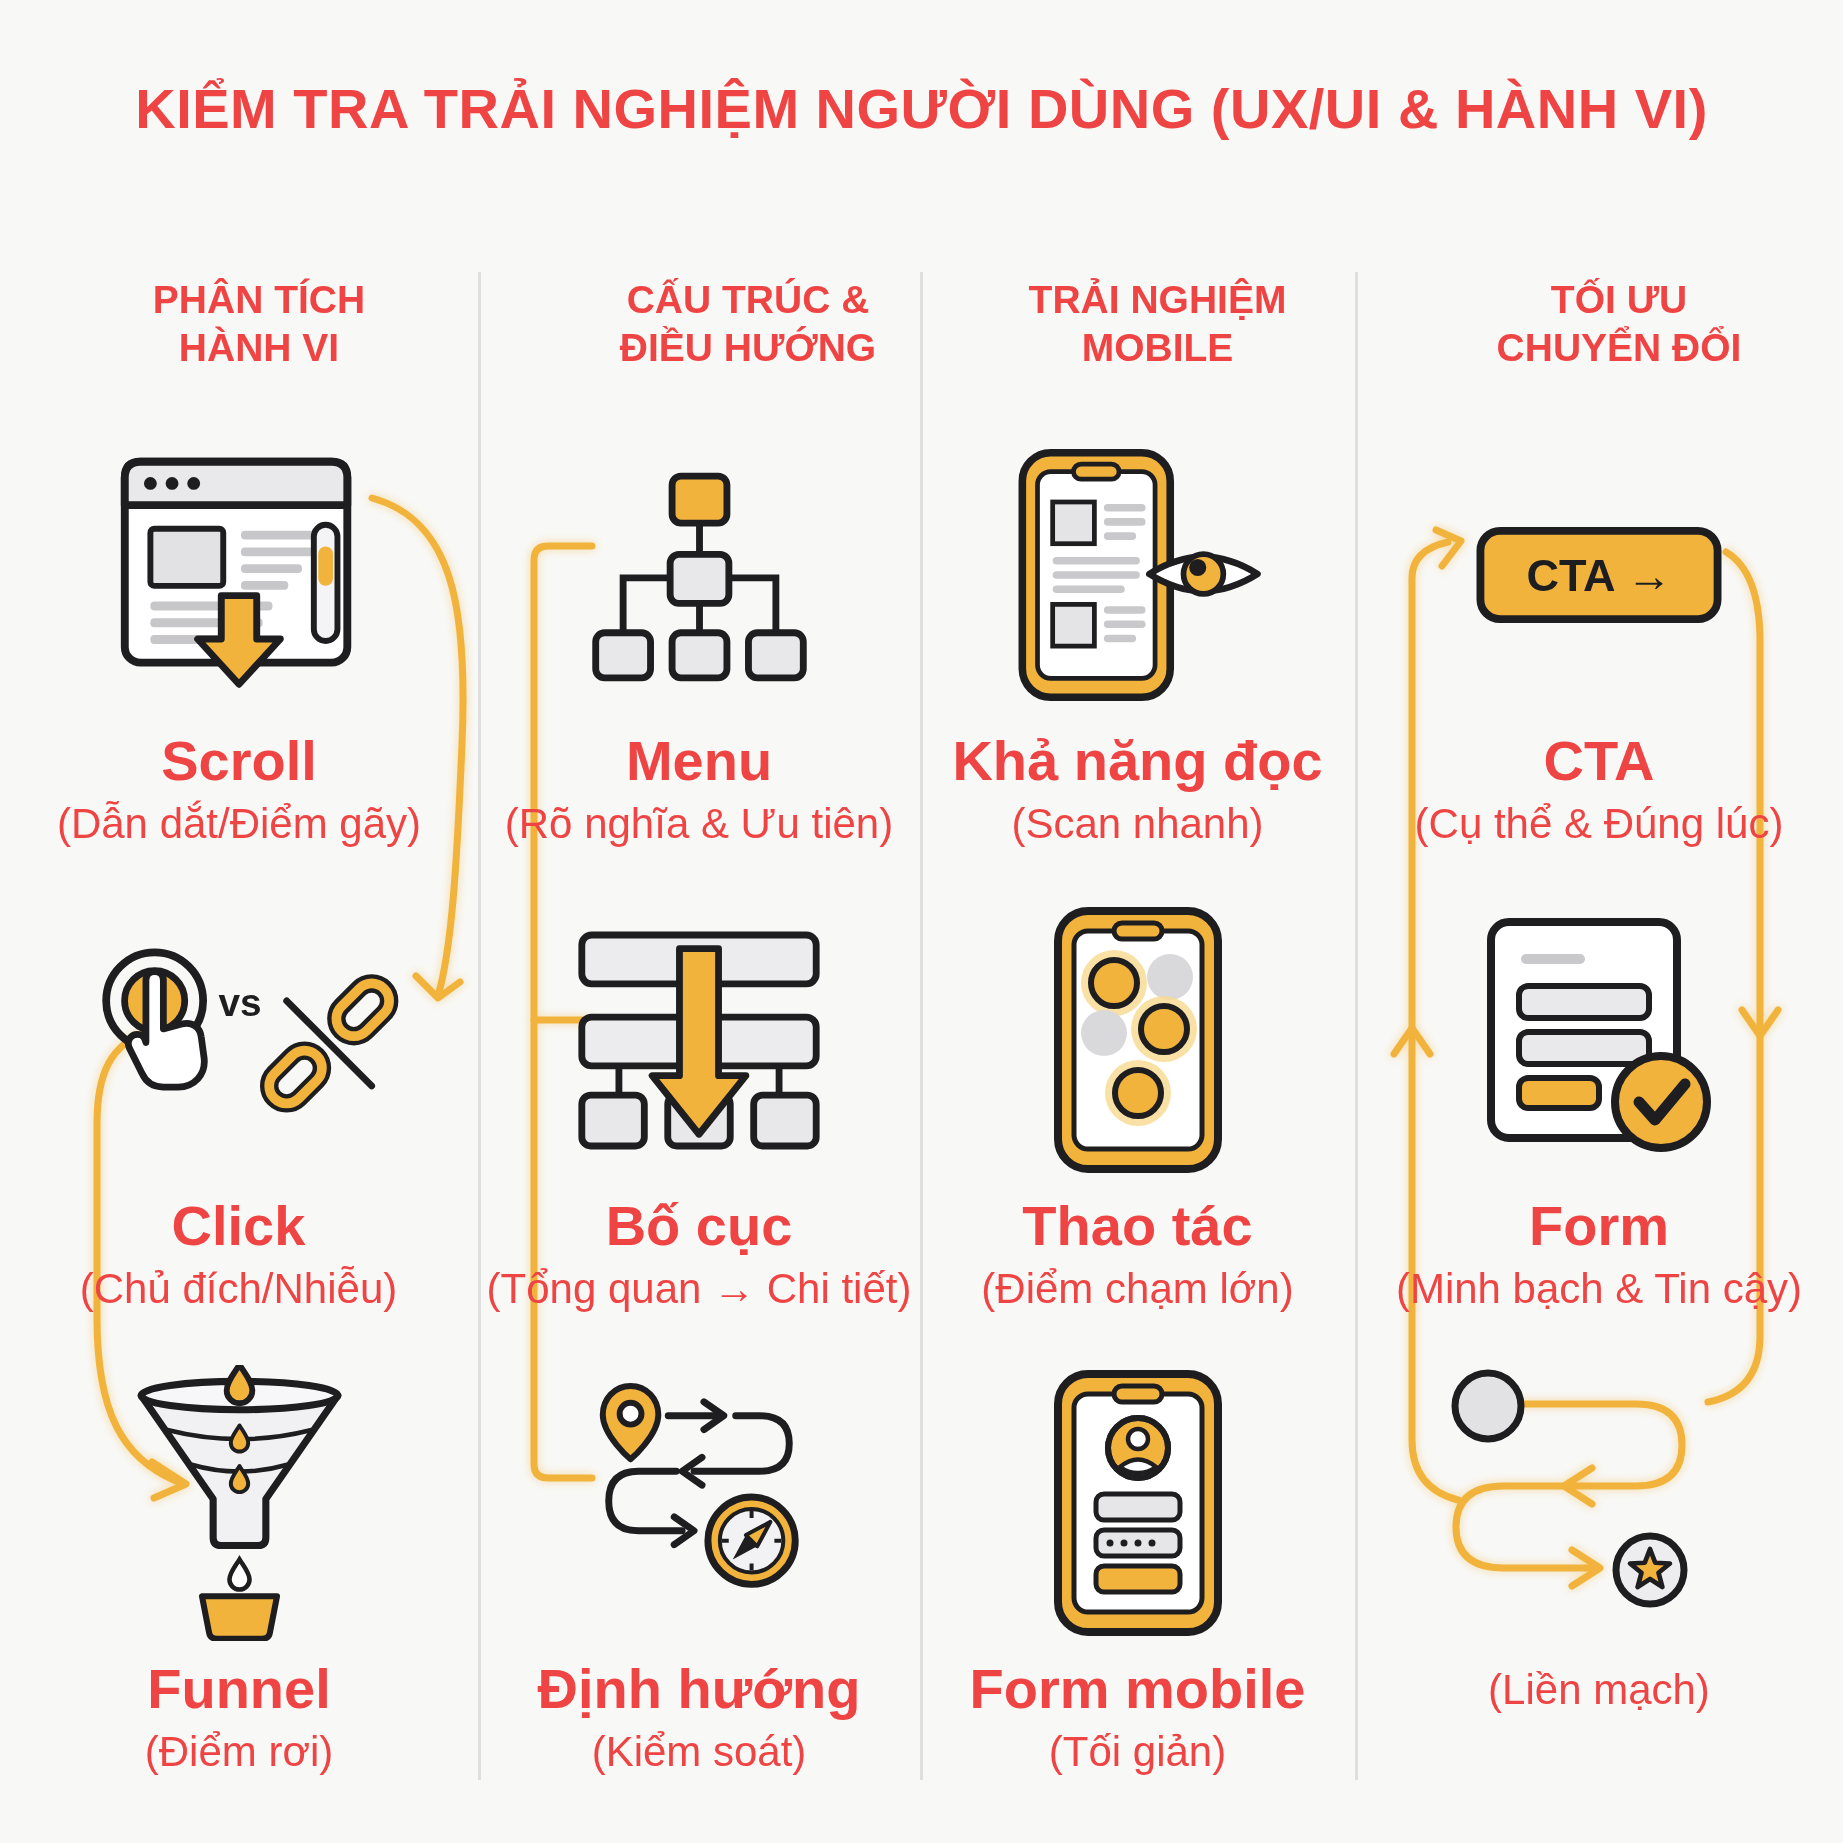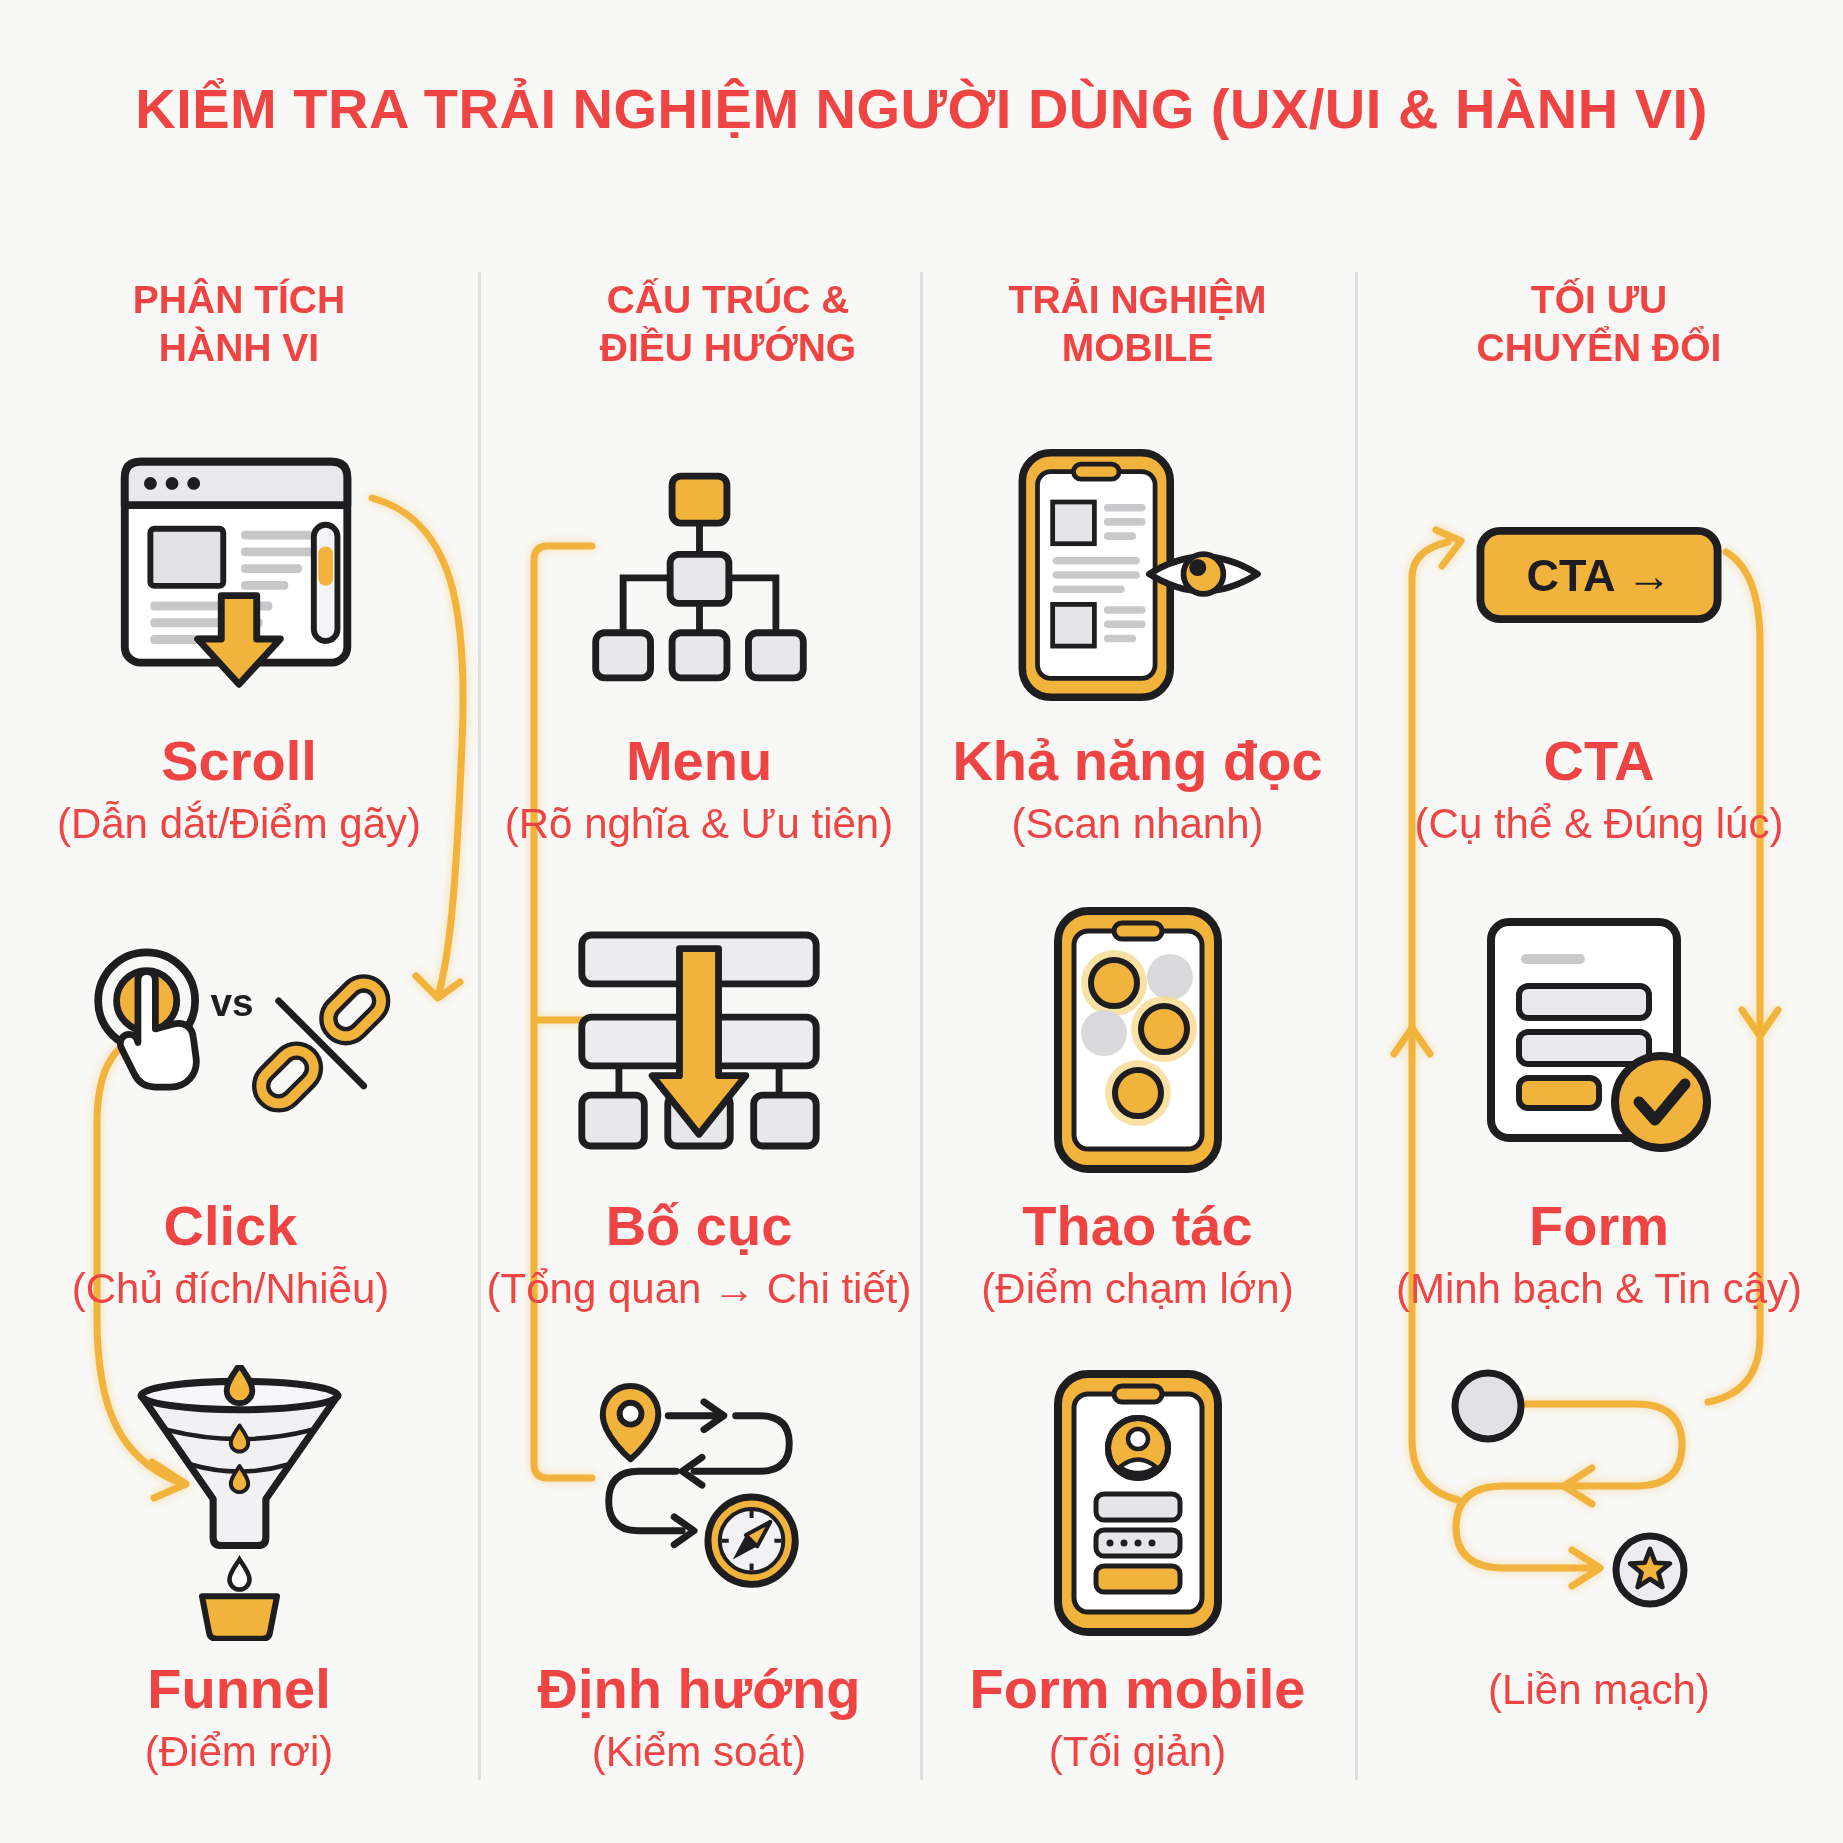--- a/index.html
+++ b/index.html
@@ -7,21 +7,21 @@
     position:relative;width:1843px;height:1843px;background:#F8F8F6;
     font-family:"Liberation Sans","DejaVu Sans",sans-serif;color:#ef4444;overflow:hidden;
   }
   .page-title{
     position:absolute;top:76px;left:0;width:100%;text-align:center;
     font-size:56px;font-weight:800;letter-spacing:.5px;white-space:nowrap;z-index:3;
   }
   .divider{position:absolute;top:272px;height:1508px;width:3px;background:#DFDFDF;z-index:0;}
   .col-header{
     position:absolute;top:276px;text-align:center;font-size:39px;font-weight:800;
-    line-height:1.24;z-index:2;
+    line-height:1.24;z-index:2;padding-left:20px;
   }
   .cell{position:absolute;text-align:center;z-index:2;}
   .icon-box{height:310px;display:flex;align-items:center;justify-content:center;}
   .item-label{font-size:56px;font-weight:800;line-height:1.1;}
   .item-sub{font-size:42px;margin-top:8px;}
   .connectors{position:absolute;left:0;top:0;z-index:1;pointer-events:none;}
   .flow{filter:drop-shadow(0 0 5px rgba(242,179,60,.45));}
 </style>
 </head>
 <body>
@@ -102,21 +102,21 @@
           <rect x="206" y="80" width="24" height="118" rx="12" fill="#F4F4F6" stroke-width="6"></rect>
           <rect x="210.5" y="102" width="15" height="40" rx="7.5" fill="#F2B33C" stroke="none"></rect>
           <path d="M112 152 H148 V196 H172 L130 242 L88 196 H112 Z" fill="#F2B33C" stroke-width="7"></path>
         </g>
       </svg>
     </div>
     <div class="item-label">Scroll</div>
     <div class="item-sub">(Dẫn dắt/Điểm gãy)</div>
   </div>
 
-  <div class="cell" style="left:4px;top:885px;width:453px">
+  <div class="cell" style="left:12px;top:885px;width:453px">
     <div class="icon-box">
       <svg width="340" height="223" viewBox="0 0 350 230">
         <circle cx="88" cy="74" r="50" fill="none" stroke="#1E1E20" stroke-width="8"></circle>
         <circle cx="88" cy="74" r="31" fill="#F2B33C" stroke="#1E1E20" stroke-width="7"></circle>
         <path d="M97 53 L97 103 L116 98 C127 95 135 102 136 111 L139 133 C141 150 129 163 112 163 L97 163 C87 163 79 158 75 149 L62 123 C58 114 65 107 73 109 C77 110 78 113 79 117 L79 53 C79 41 97 41 97 53 Z" fill="#FFFFFF" stroke="#1E1E20" stroke-width="7" stroke-linejoin="round"></path>
         <text x="176" y="90" text-anchor="middle" font-size="40" font-weight="bold" fill="#1E1E20" font-family="Liberation Sans, DejaVu Sans, sans-serif">vs</text>
         <g transform="translate(268,118) rotate(-45)">
           <rect x="-80" y="-18" width="62" height="36" rx="18" fill="none" stroke="#1E1E20" stroke-width="19"></rect>
           <rect x="18" y="-18" width="62" height="36" rx="18" fill="none" stroke="#1E1E20" stroke-width="19"></rect>
           <rect x="-80" y="-18" width="62" height="36" rx="18" fill="none" stroke="#F2B33C" stroke-width="10"></rect>

